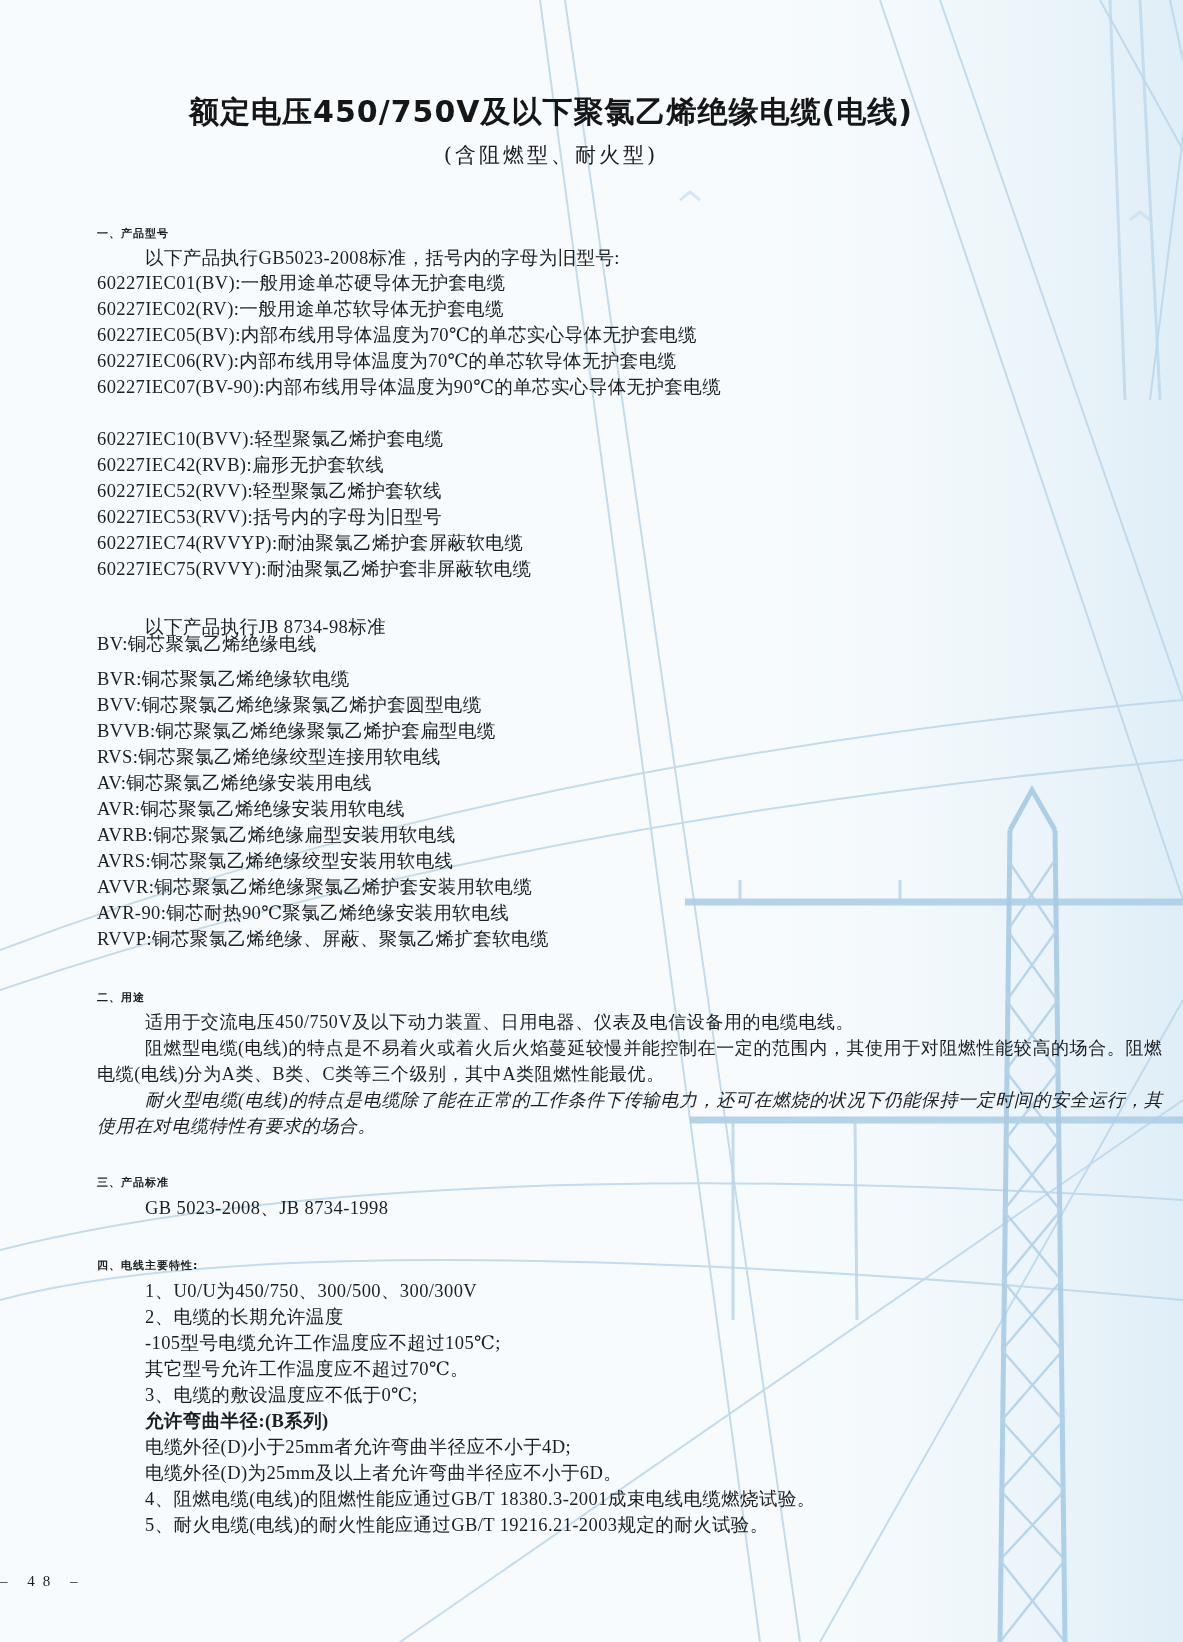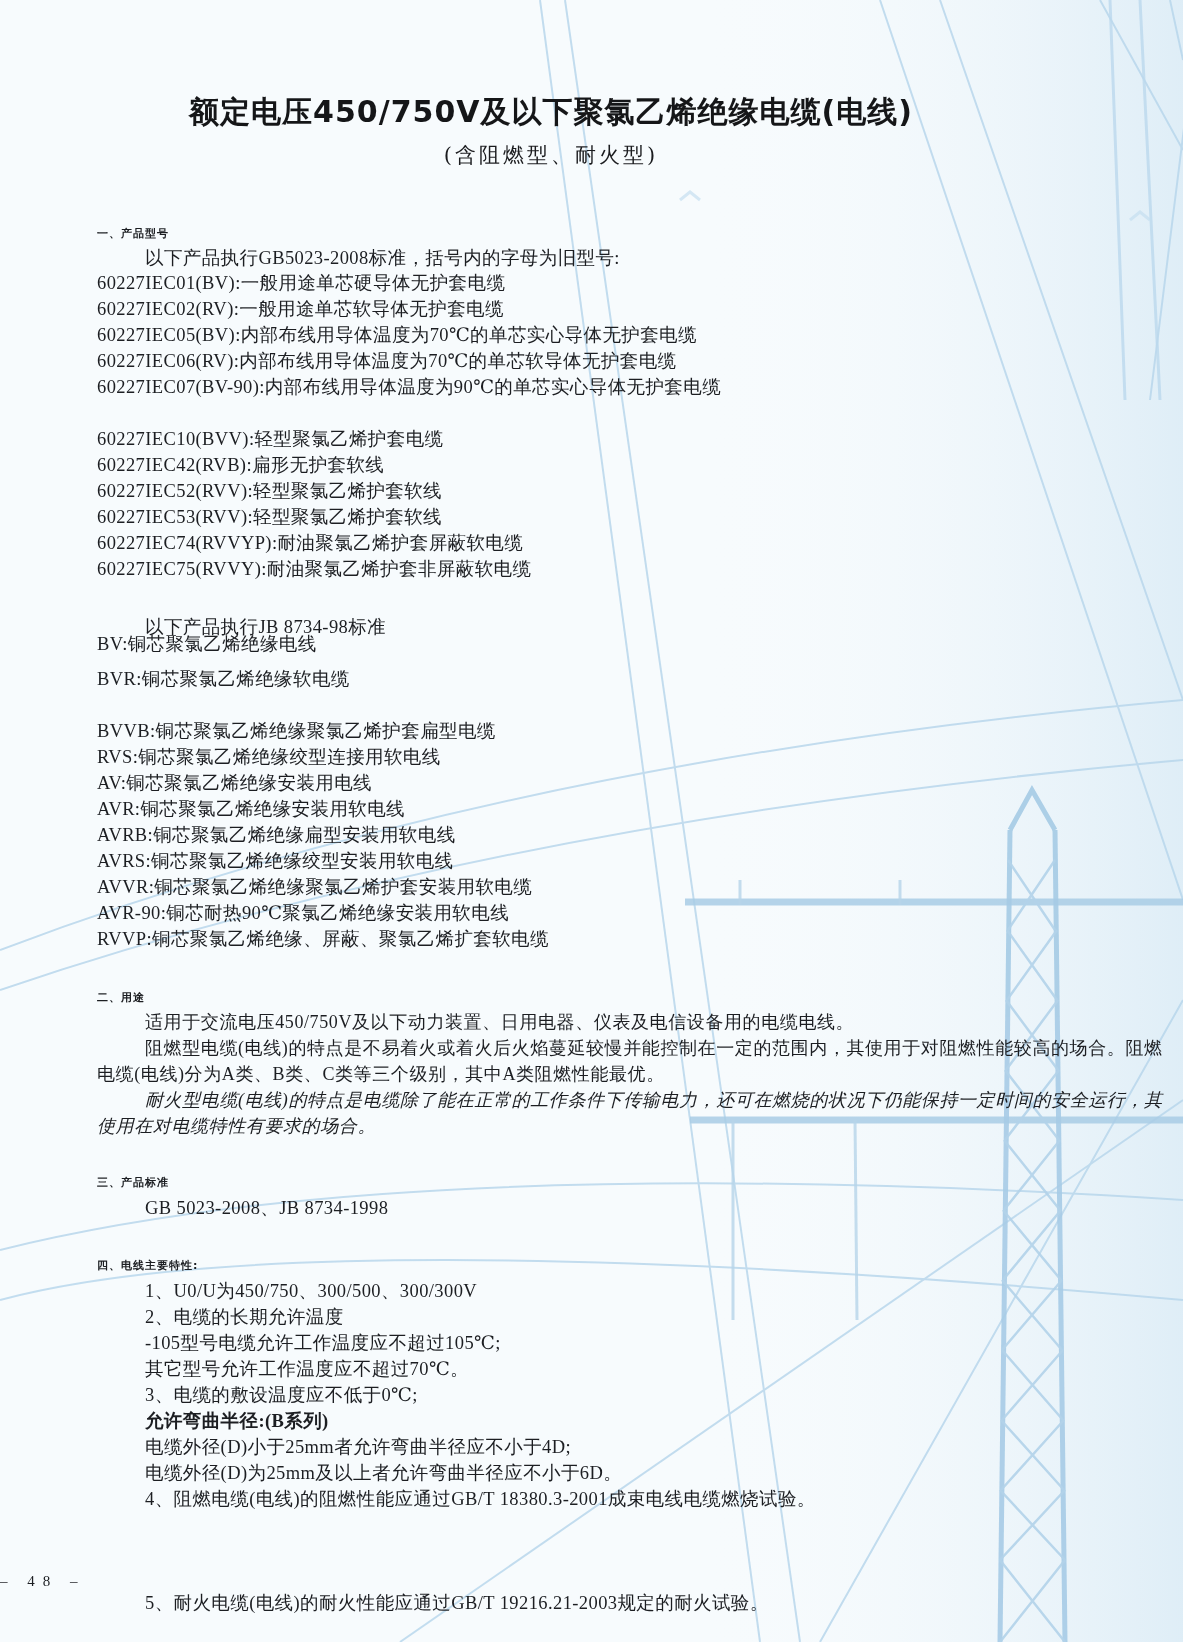--- a/index.html
+++ b/index.html
@@ -160,28 +160,29 @@
   <div class="line indent" style="top:245px;">以下产品执行GB5023-2008标准，括号内的字母为旧型号:</div>
 
   <div class="line" style="top:270px;">60227IEC01(BV):一般用途单芯硬导体无护套电缆</div>
   <div class="line" style="top:296px;">60227IEC02(RV):一般用途单芯软导体无护套电缆</div>
   <div class="line" style="top:322px;">60227IEC05(BV):内部布线用导体温度为70℃的单芯实心导体无护套电缆</div>
   <div class="line" style="top:348px;">60227IEC06(RV):内部布线用导体温度为70℃的单芯软导体无护套电缆</div>
   <div class="line" style="top:374px;">60227IEC07(BV-90):内部布线用导体温度为90℃的单芯实心导体无护套电缆</div>
   <div class="line" style="top:426px;">60227IEC10(BVV):轻型聚氯乙烯护套电缆</div>
   <div class="line" style="top:452px;">60227IEC42(RVB):扁形无护套软线</div>
   <div class="line" style="top:478px;">60227IEC52(RVV):轻型聚氯乙烯护套软线</div>
-  <div class="line" style="top:504px;">60227IEC53(RVV):轻型聚氯乙烯护套软线</div>
+  <div class="line" style="top:504px;">60227IEC53(RVV):括号内的字母为旧型号</div>
   <div class="line" style="top:530px;">60227IEC74(RVVYP):耐油聚氯乙烯护套屏蔽软电缆</div>
   <div class="line" style="top:556px;">60227IEC75(RVVY):耐油聚氯乙烯护套非屏蔽软电缆</div>
 
   <div class="line indent" style="top:614px;">以下产品执行JB 8734-98标准</div>
 
   <div class="line" style="top:631px;">BV:铜芯聚氯乙烯绝缘电线</div>
   <div class="line" style="top:666px;">BVR:铜芯聚氯乙烯绝缘软电缆</div>
+  <div class="line" style="top:692px;">BVV:铜芯聚氯乙烯绝缘聚氯乙烯护套圆型电缆</div>
   <div class="line" style="top:718px;">BVVB:铜芯聚氯乙烯绝缘聚氯乙烯护套扁型电缆</div>
   <div class="line" style="top:744px;">RVS:铜芯聚氯乙烯绝缘绞型连接用软电线</div>
   <div class="line" style="top:770px;">AV:铜芯聚氯乙烯绝缘安装用电线</div>
   <div class="line" style="top:796px;">AVR:铜芯聚氯乙烯绝缘安装用软电线</div>
   <div class="line" style="top:822px;">AVRB:铜芯聚氯乙烯绝缘扁型安装用软电线</div>
   <div class="line" style="top:848px;">AVRS:铜芯聚氯乙烯绝缘绞型安装用软电线</div>
   <div class="line" style="top:874px;">AVVR:铜芯聚氯乙烯绝缘聚氯乙烯护套安装用软电缆</div>
   <div class="line" style="top:900px;">AVR-90:铜芯耐热90℃聚氯乙烯绝缘安装用软电线</div>
   <div class="line" style="top:926px;">RVVP:铜芯聚氯乙烯绝缘、屏蔽、聚氯乙烯扩套软电缆</div>
 
@@ -196,16 +197,16 @@
   <div class="line heading" style="top:1253px;">四、电线主要特性:</div>
   <div class="line indent" style="top:1278px;">1、U0/U为450/750、300/500、300/300V</div>
   <div class="line indent" style="top:1304px;">2、电缆的长期允许温度</div>
   <div class="line indent" style="top:1330px;">-105型号电缆允许工作温度应不超过105℃;</div>
   <div class="line indent" style="top:1356px;">其它型号允许工作温度应不超过70℃。</div>
   <div class="line indent" style="top:1382px;">3、电缆的敷设温度应不低于0℃;</div>
   <div class="line indent" style="top:1408px;font-weight:bold;">允许弯曲半径:(B系列)</div>
   <div class="line indent" style="top:1434px;">电缆外径(D)小于25mm者允许弯曲半径应不小于4D;</div>
   <div class="line indent" style="top:1460px;">电缆外径(D)为25mm及以上者允许弯曲半径应不小于6D。</div>
   <div class="line indent" style="top:1486px;">4、阻燃电缆(电线)的阻燃性能应通过GB/T 18380.3-2001成束电线电缆燃烧试验。</div>
-  <div class="line indent" style="top:1590px;font-family:Liberation Serif, serif;">5、耐火电缆(电线)的耐火性能应通过GB/T 19216.21-2003规定的耐火试验。</div>
+  <div class="line indent" style="top:1512px;font-family:Liberation Serif, serif;">5、耐火电缆(电线)的耐火性能应通过GB/T 19216.21-2003规定的耐火试验。</div>
 
   <div class="page-number">– 48 –</div>
 </div>
 
 </body></html>

